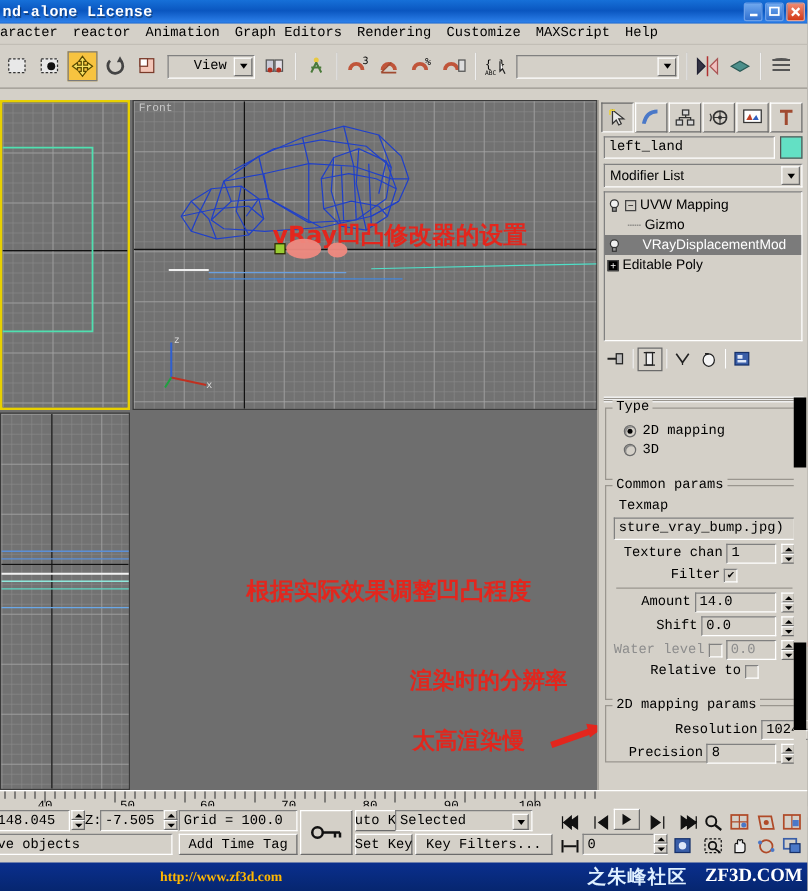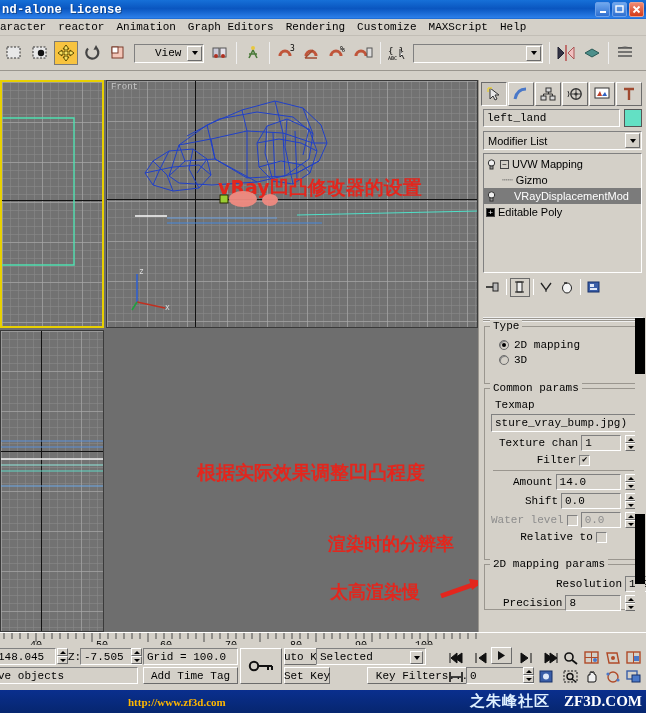--- a/index.html
+++ b/index.html
@@ -733,21 +733,21 @@
 
         <div class="row" style="justify-content:center;">
           <span class="lbl">Relative to</span>
           <span class="chk"></span>
         </div>
       </div>
 
       <div class="grp" style="height:46px;">
         <span class="glabel">2D mapping params</span>
         <div class="row" style="margin-top:1px;">
-          <span class="lbl" style="margin-left:20px;padding-left:45px;">Resolution</span>
+          <span class="lbl" style="margin-left:4px;padding-left:45px;">Resolution</span>
           <span class="fld" style="flex:1;">1024</span>
           <span class="spin">
               <div>
                 <i class="tri-u"></i>
               </div>
               <div>
                 <i class="tri-d"></i>
               </div>
             </span>
         </div>
@@ -821,21 +821,21 @@
 
     <div class="sbtn2" style="left:284px;top:3px;width:46px;height:17px;">uto Key</div>
     <div class="sbtn2" style="left:284px;top:22px;width:46px;height:17px;">Set Key</div>
 
     <div class="sfield" style="left:316px;top:3px;width:110px;">
       <span>Selected</span>
       <span style="position:absolute;right:2px;top:2px;width:13px;height:13px;background:#d4d0c8;border:1px solid #fff;border-right-color:#6b6b6b;border-bottom-color:#6b6b6b;display:flex;align-items:center;justify-content:center;">
           <i class="tri-dn"></i>
         </span>
     </div>
-    <div class="sbtn2" style="left:332px;top:22px;width:110px;height:17px;margin-left:35px;">Key Filters...</div>
+    <div class="sbtn2" style="left:332px;top:22px;width:110px;height:17px;">Key Filters...</div>
 
     <div class="navicon" style="left:446px;top:3px;">
       <svg width="16" height="12">
           <path d="M2 1 V11 M14 1 L7 6 L14 11 Z M9 1 L3 6 L9 11 Z" fill="#111" stroke="#111" stroke-width="1"></path>
         </svg>
     </div>
     <div class="navicon" style="left:471px;top:3px;">
       <svg width="16" height="12">
           <path d="M3 1 L3 11 M13 1 L6 6 L13 11 Z" fill="#111" stroke="#111"></path>
         </svg>

